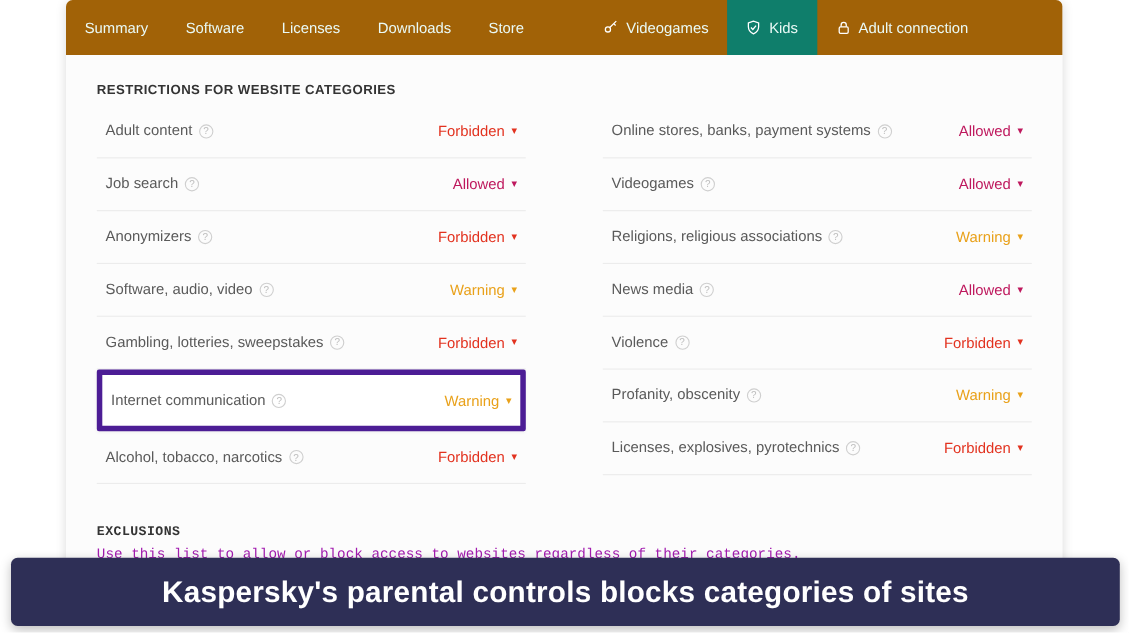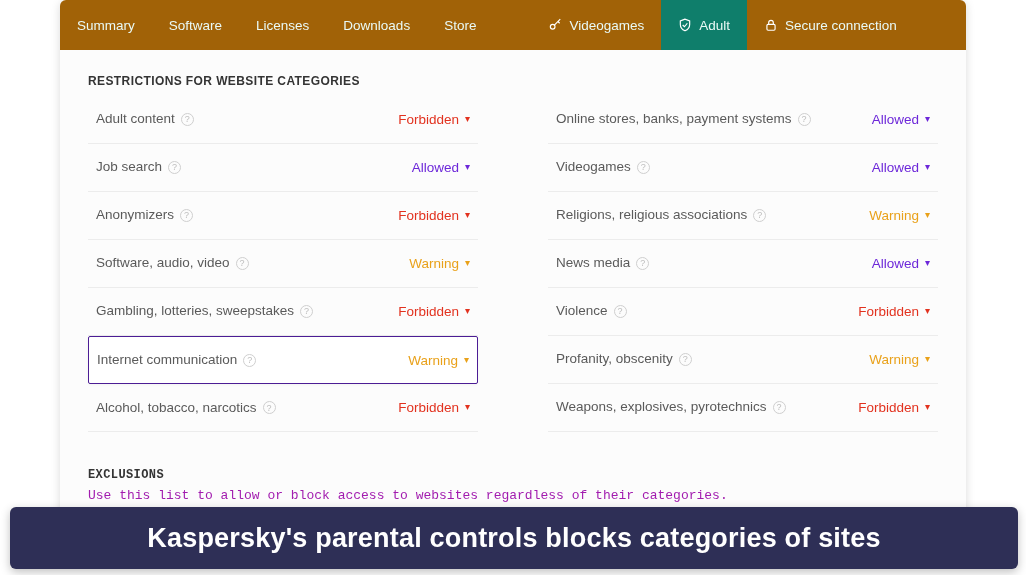--- a/index.html
+++ b/index.html
@@ -30,38 +30,38 @@
     color: #343434; margin: 4px 0 8px 0;
   }
   .columns { display: flex; gap: 70px; }
   .col { flex: 1 1 0; }
   .row {
     display: flex; align-items: center; justify-content: space-between;
     border-bottom: 1px solid #ececec; padding: 14px 8px 14px 8px;
     min-height: 48px;
   }
   .row.highlight {
-    background: #fff; border: 1px solid #4c1d95; border-radius: 2px;
+    background: #fff; border: 5px solid #4c1d95; border-radius: 2px;
     box-shadow: 0 1px 3px rgba(0,0,0,0.04);
     gap: 28px;
   }
   .row .label {
     color: #5a5a5a; font-size: 13.5px; display: flex; align-items: center; gap: 6px;
     max-width: 270px; line-height: 1.35;
   }
   .help {
     width: 13px; height: 13px; border: 1px solid #cfcfcf; border-radius: 50%;
     display: inline-flex; align-items: center; justify-content: center;
     color: #bdbdbd; font-size: 9px; flex: 0 0 auto;
   }
   .status {
     display: flex; align-items: flex-start; gap: 6px; font-size: 13.5px; cursor: pointer;
   }
   .status.forbidden { color: #e2321f; }
-  .status.allowed   { color: #6d28d9; }
+  .status.allowed   { color: #be185d; }
   .status.warning   { color: #e9a11a; }
   .chev { font-size: 10px; transform: translateY(1px); }
 
   .exclusions { margin-top: 36px; font-family: Liberation Mono, monospace; }
   .exclusions .section-title { margin-bottom: 6px; }
   .exclusions .desc { color: #a21caf; font-size: 13px; }
 
   .caption-bar {
     position: absolute; left: 10px; right: 8px; bottom: 6px; height: 62px;
     background: #2e2f56; color: #fff; border-radius: 6px;
@@ -104,31 +104,31 @@
         <span>Videogames</span>
       </div>
 
       <div class="nav-item iconed active">
         <span class="icon">
           <svg width="14" height="14" viewBox="0 0 24 24" fill="none" stroke="#fff" stroke-width="2">
               <path d="M12 2 L4 5 v6 c0 5 3.5 9 8 11 4.5-2 8-6 8-11 V5 Z"></path>
               <path d="M8 12 l3 3 5-6"></path>
             </svg>
         </span>
-        <span>Adult</span>
+        <span>Kids</span>
       </div>
 
       <div class="nav-item iconed">
         <span class="icon">
           <svg width="14" height="14" viewBox="0 0 24 24" fill="none" stroke="#fff" stroke-width="2">
               <rect x="5" y="11" width="14" height="10" rx="2"></rect>
               <path d="M8 11 V8 a4 4 0 0 1 8 0 v3"></path>
             </svg>
         </span>
-        <span>Secure connection</span>
+        <span>Adult connection</span>
       </div>
     </div>
 
     <div class="content">
       <div class="section-title">RESTRICTIONS FOR WEBSITE CATEGORIES</div>
 
       <div class="columns">
         <div class="col" id="col-left">
             <div class="row">
               <div class="label">
@@ -257,21 +257,21 @@
                 <span>Profanity, obscenity</span>
                 <span class="help">?</span>
               </div>
               <div class="status warning">
                 <span>Warning</span>
                 <span class="chev">▾</span>
               </div>
             </div>
             <div class="row">
               <div class="label">
-                <span>Weapons, explosives, pyrotechnics</span>
+                <span>Licenses, explosives, pyrotechnics</span>
                 <span class="help">?</span>
               </div>
               <div class="status forbidden">
                 <span>Forbidden</span>
                 <span class="chev">▾</span>
               </div>
             </div>
           </div>
       </div>
 

